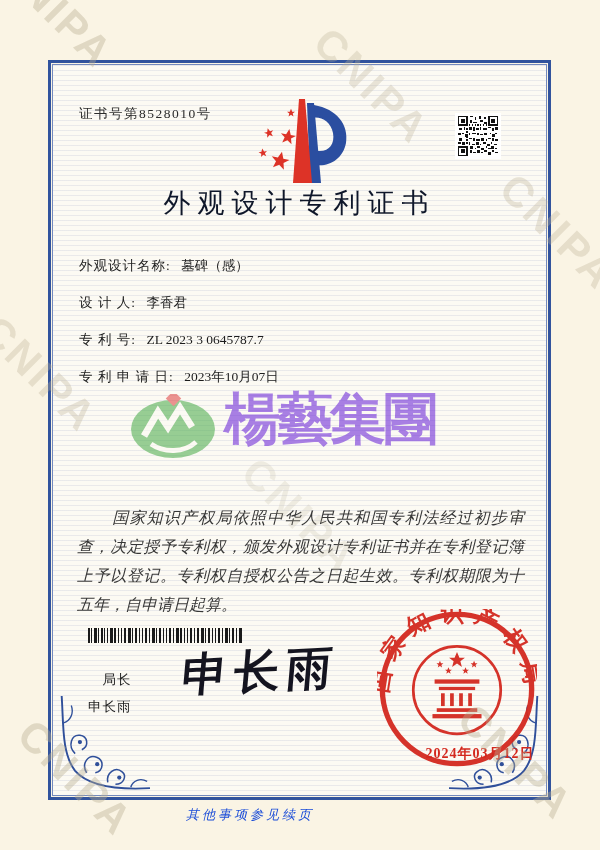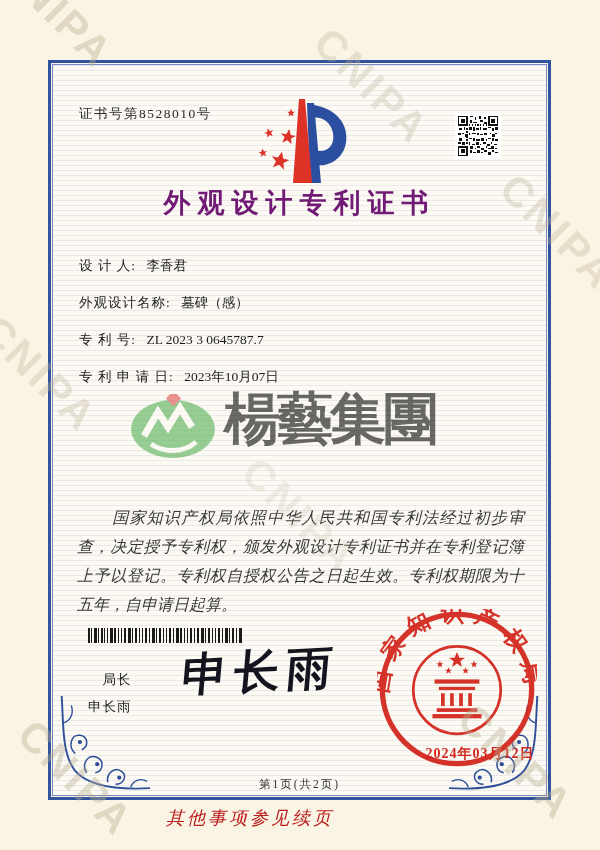--- a/index.html
+++ b/index.html
@@ -42,21 +42,21 @@
         rgba(252,250,243,0) 1px, rgba(252,250,243,0) 5px),
       #fcfaf3;
   }
   .content { position:absolute; inset:0; z-index:4;padding-left:20px; }
   
   .cert-no { position:absolute; left:28px; top:42px; font-size:13.5px; letter-spacing:1.5px; color:#2b2b2b; }
   .logo { position:absolute; left:204px; top:36px; }
   .qr { position:absolute; left:404px; top:50px; background:#fff; padding:3px; }
   .title {
     position:absolute; left:0; right:0; top:122px; text-align:center;
-    font-size:27px; font-weight:bold; letter-spacing:7px; color:#701a75;
+    font-size:27px; font-weight:normal; letter-spacing:7px; color:#0f172a;
   }
   
   .fields { position:absolute; left:28px; top:194px; width:450px; font-size:13.5px; }
   .frow { margin-bottom:19px; white-space:nowrap; }
   .flabel { color:#222; letter-spacing:1px; }
   .fvalue { color:#1c1c1c; margin-left:7px; }
   .grant-row { display:flex; }
   .grant-pair2 { margin-left:44px; }
   
   .paras {
@@ -80,31 +80,31 @@
     position:absolute; left:344px; top:682px; width:170px; text-align:center;
     font-size:14px; font-weight:bold; color:#d3281e; letter-spacing:1px; z-index:6;
   }
   
   .page-info { position:absolute; left:0; right:0; top:714px; text-align:center; font-size:11.5px; letter-spacing:2px; color:#333; }
   .corner { position:absolute; bottom:3px; z-index:1; }
   .corner-left { left:3px; }
   .corner-right { right:3px; transform:scaleX(-1); }
   .footer-note {
     position:absolute; left:0; top:806px; width:500px; text-align:center;
-    font-size:18px; font-style:italic; letter-spacing:3px; color:#b91c1c; z-index:2;
+    font-size:13px; font-style:italic; letter-spacing:3px; color:#1d4ed8; z-index:2;
   }
   
   .company-wm {
     position:absolute; left:128px; top:380px; width:350px; height:90px;
     z-index:5; opacity:0.58; pointer-events:none; white-space:nowrap;
   }
   .company-wm svg { position:absolute; left:0; top:14px; }
   .company-wm .cw-text {
     position:absolute; left:96px; top:2px;
-    font-size:56px; font-weight:bold; color:#000000; letter-spacing:-3px;
+    font-size:56px; font-weight:bold; color:#6d28d9; letter-spacing:-3px;
   }
 </style>
 </head>
 <body>
 
 <svg width="0" height="0" style="position:absolute">
   <defs>
     <path id="star" d="M0,-10 2.94,-3.09 9.51,-3.09 4.05,1.18 5.88,8.09 0,4 -5.88,8.09 -4.05,1.18 -9.51,-3.09 -2.94,-3.09 Z"></path>
   </defs>
 </svg>
@@ -250,26 +250,26 @@
           <rect x="22" y="26" width="2" height="2"></rect>
           <rect x="25" y="25" width="1" height="1"></rect>
           <rect x="27" y="26" width="2" height="1"></rect>
       </g>
     </svg>
 
     <div class="title">外观设计专利证书</div>
 
     <div class="fields">
       <div class="frow">
+        <span class="flabel">外观设计名称:</span>
+        <span class="fvalue">墓碑（感）</span>
+      </div>
+      <div class="frow">
         <span class="flabel">设 计 人:</span>
         <span class="fvalue">李香君</span>
-      </div>
-      <div class="frow">
-        <span class="flabel">外观设计名称:</span>
-        <span class="fvalue">墓碑（感）</span>
       </div>
       <div class="frow">
         <span class="flabel">专 利 号:</span>
         <span class="fvalue">ZL 2023 3 0645787.7</span>
       </div>
       <div class="frow">
         <span class="flabel">专 利 申 请 日:</span>
         <span class="fvalue">2023年10月07日</span>
       </div>
     </div>
@@ -356,21 +356,20 @@
           <rect x="68.5" y="79" width="3.5" height="12"></rect>
           <rect x="77" y="79" width="3.5" height="12"></rect>
           <rect x="85.5" y="79" width="3.5" height="12"></rect>
           <rect x="56" y="93" width="38" height="3.5"></rect>
           <rect x="52" y="98.5" width="46" height="4"></rect>
         </g>
       </g>
     </svg>
     <div class="seal-date">2024年03月12日</div>
 
-    <div class="page-info">第1页(共2页)</div>
   </div>
 </div>
 
 <div class="company-wm">
   <svg width="92" height="66" viewBox="0 0 92 66">
     <ellipse cx="45" cy="35" rx="42" ry="29" fill="#4fae4f"></ellipse>
     <path d="M16,42 L30,18 L40,33 L52,14 L64,33" stroke="#fcfaf3" stroke-width="7" fill="none"></path>
     <path d="M23,50 C36,59 56,59 68,48" stroke="#fcfaf3" stroke-width="5" fill="none"></path>
     <rect x="40" y="-1" width="11" height="11" fill="#e04848" transform="rotate(45 45.5 4.5)"></rect>
   </svg>

